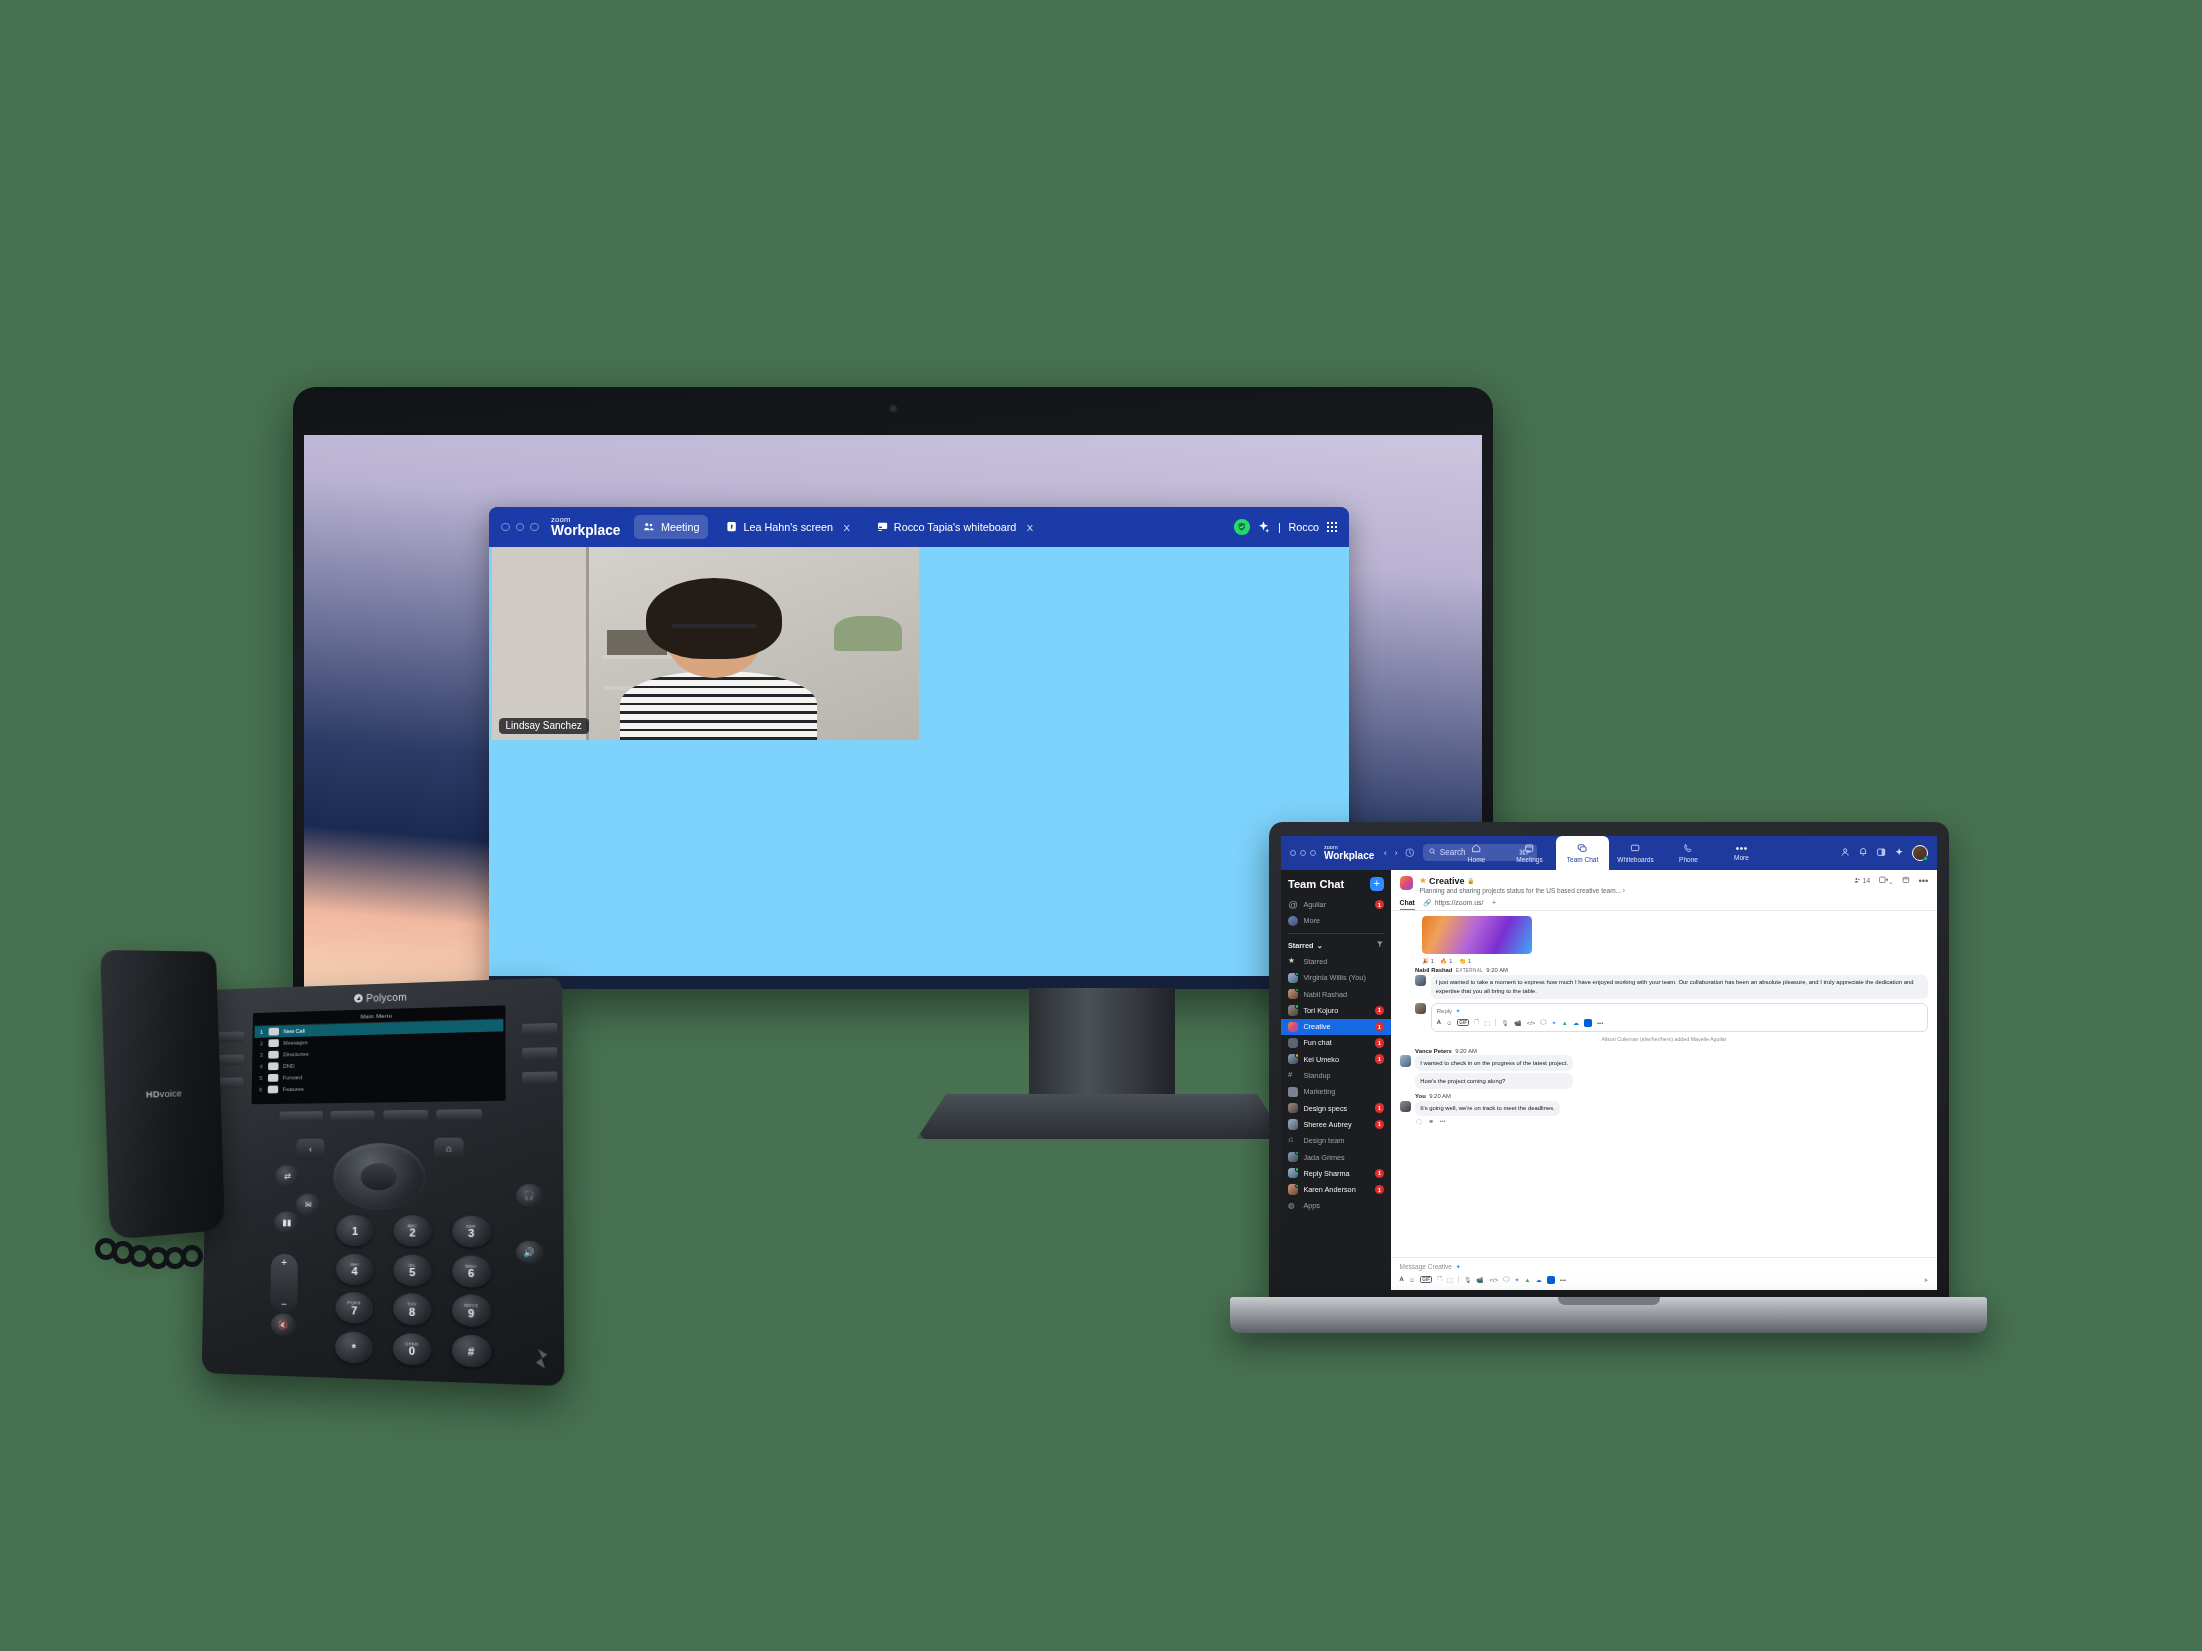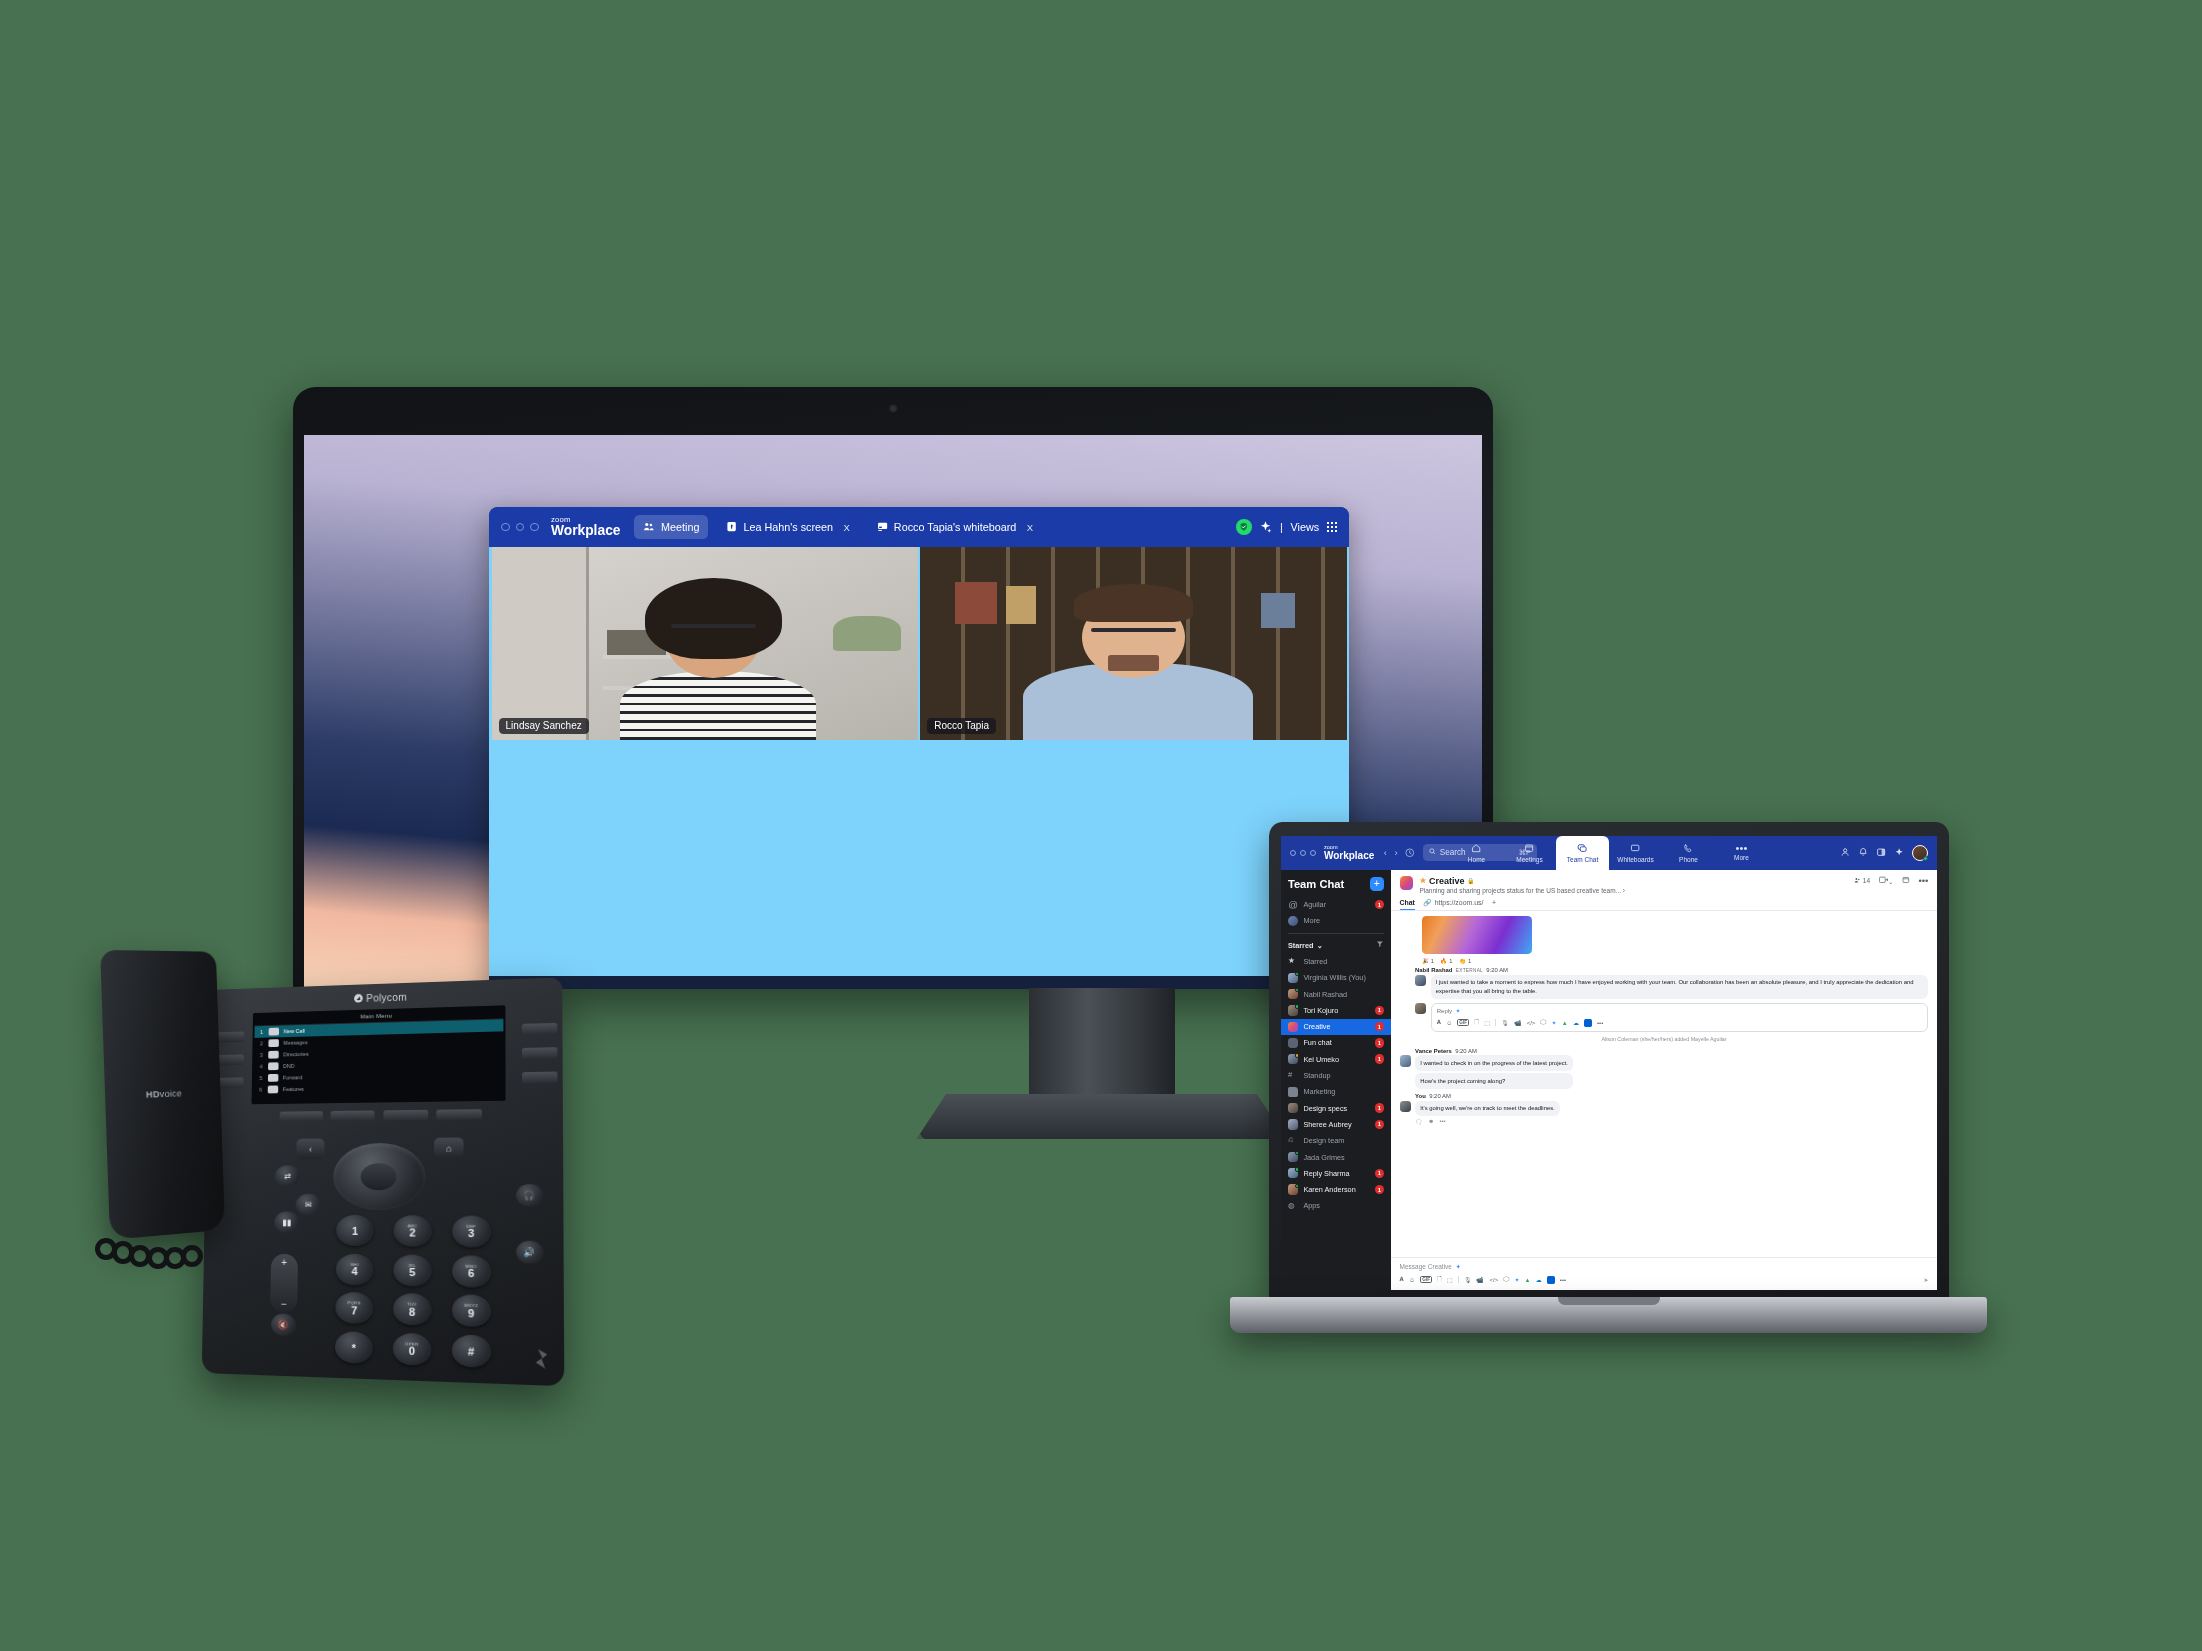--- a/index.html
+++ b/index.html
@@ -309,21 +309,21 @@
                   <path d="M5.4 8.1l1.9 1.9 3.4-3.6" stroke="#eafff0" stroke-width="1.6" fill="none" stroke-linecap="round"></path>
                 </svg>
             </span>
             <span>
               <svg width="13" height="13" viewBox="0 0 16 16">
                   <path d="M8 1.4l1.5 4.2 4.2 1.5-4.2 1.5L8 12.8 6.5 8.6 2.3 7.1l4.2-1.5z" fill="#fff"></path>
                   <path d="M12.6 10.6l.7 1.9 1.9.7-1.9.7-.7 1.9-.7-1.9-1.9-.7 1.9-.7z" fill="#fff"></path>
                 </svg>
             </span>
             <span>|</span>
-            <span>Views</span>
+            <span>Rocco</span>
             <span class="grid-ico">
                 <i></i>
                 <i></i>
                 <i></i>
                 <i></i>
                 <i></i>
                 <i></i>
                 <i></i>
                 <i></i>
                 <i></i>
@@ -341,34 +341,20 @@
               <div class="shelf" style="left:26%;top:72%;width:18%;height:4.3px;"></div>
               <div style="position:absolute;left:27%;top:43%;width:14%;height:13%;background:#6f6a60;"></div>
               <div style="position:absolute;right:4%;top:36%;width:16%;height:18%;background:#8fa07c;border-radius:40% 40% 8% 8%;"></div>
               <div class="p-body" style="left:30%;bottom:0;width:46%;height:36%;background:repeating-linear-gradient(180deg,#f6f4f1 0 6px,#23262b 6px 8.6px);"></div>
               <div class="p-head" style="left:41%;top:28%;width:22%;height:40%;background:#d8a57e;"></div>
               <div style="position:absolute;left:36%;top:16%;width:32%;height:42%;background:#241c16;border-radius:50% 50% 42% 42%;"></div>
               <div style="position:absolute;left:42%;top:40%;width:20%;height:4.3px;background:#2a2a2e;border-radius:2.6px;"></div>
               <span class="nametag">Lindsay Sanchez</span>
             </div>
 
-            <div class="vtile tile-b">
-              <div style="position:absolute;inset:0;background:
-                   repeating-linear-gradient(90deg,#3b2f24 0 41px,#6b5a45 41px 45px),
-                   repeating-linear-gradient(180deg,transparent 0 38px,#7a674f 38px 42px);"></div>
-              <div style="position:absolute;left:8%;top:18%;width:10%;height:22%;background:#8c4a3a;"></div>
-              <div style="position:absolute;left:20%;top:20%;width:7%;height:20%;background:#c0a066;"></div>
-              <div style="position:absolute;right:12%;top:24%;width:8%;height:18%;background:#6c7f9a;"></div>
-              <div class="p-body" style="left:24%;bottom:0;width:54%;height:40%;background:#a9c0d8;border-radius:44% 44% 0 0;"></div>
-              <div class="p-head" style="left:38%;top:26%;width:24%;height:42%;background:#e0b38e;"></div>
-              <div style="position:absolute;left:36%;top:19%;width:28%;height:20%;background:#4a3426;border-radius:50% 50% 20% 20%;"></div>
-              <div style="position:absolute;left:40%;top:42%;width:20%;height:4.3px;background:#2c2c30;border-radius:2.6px;"></div>
-              <div style="position:absolute;left:44%;top:56%;width:12%;height:8%;background:#7a5440;border-radius:2.6px;"></div>
-              <span class="nametag">Rocco Tapia</span>
-            </div>
           </div>
 
         </div>
 
         <div class="zoom-toolbar">
 
           
 
           
 

